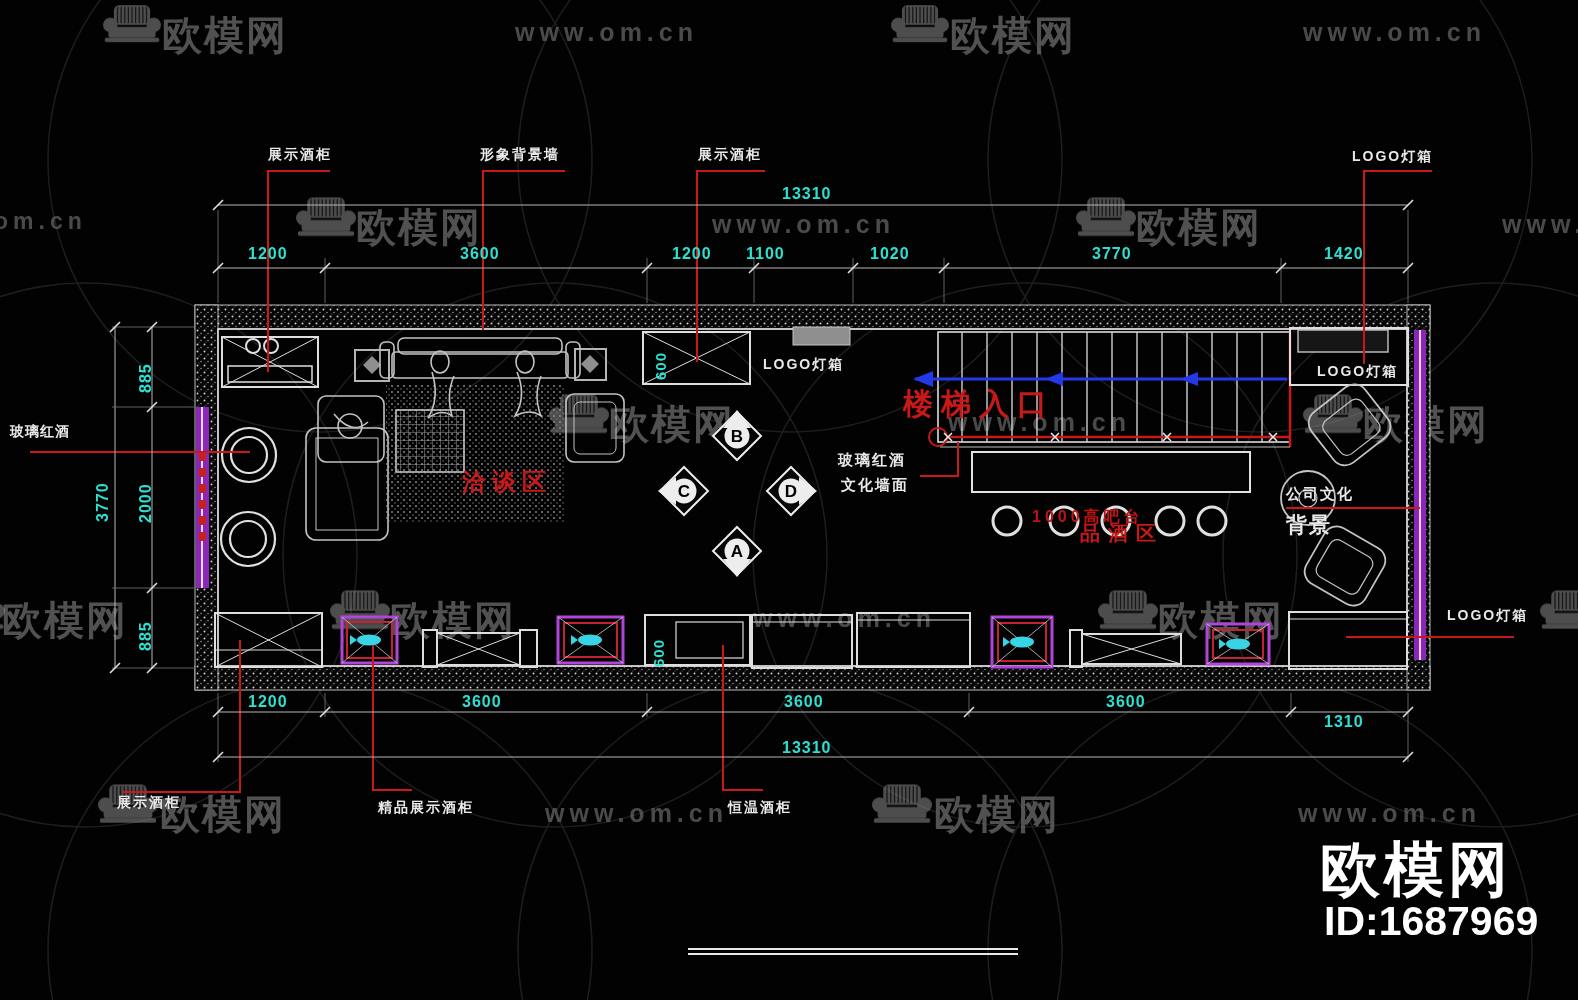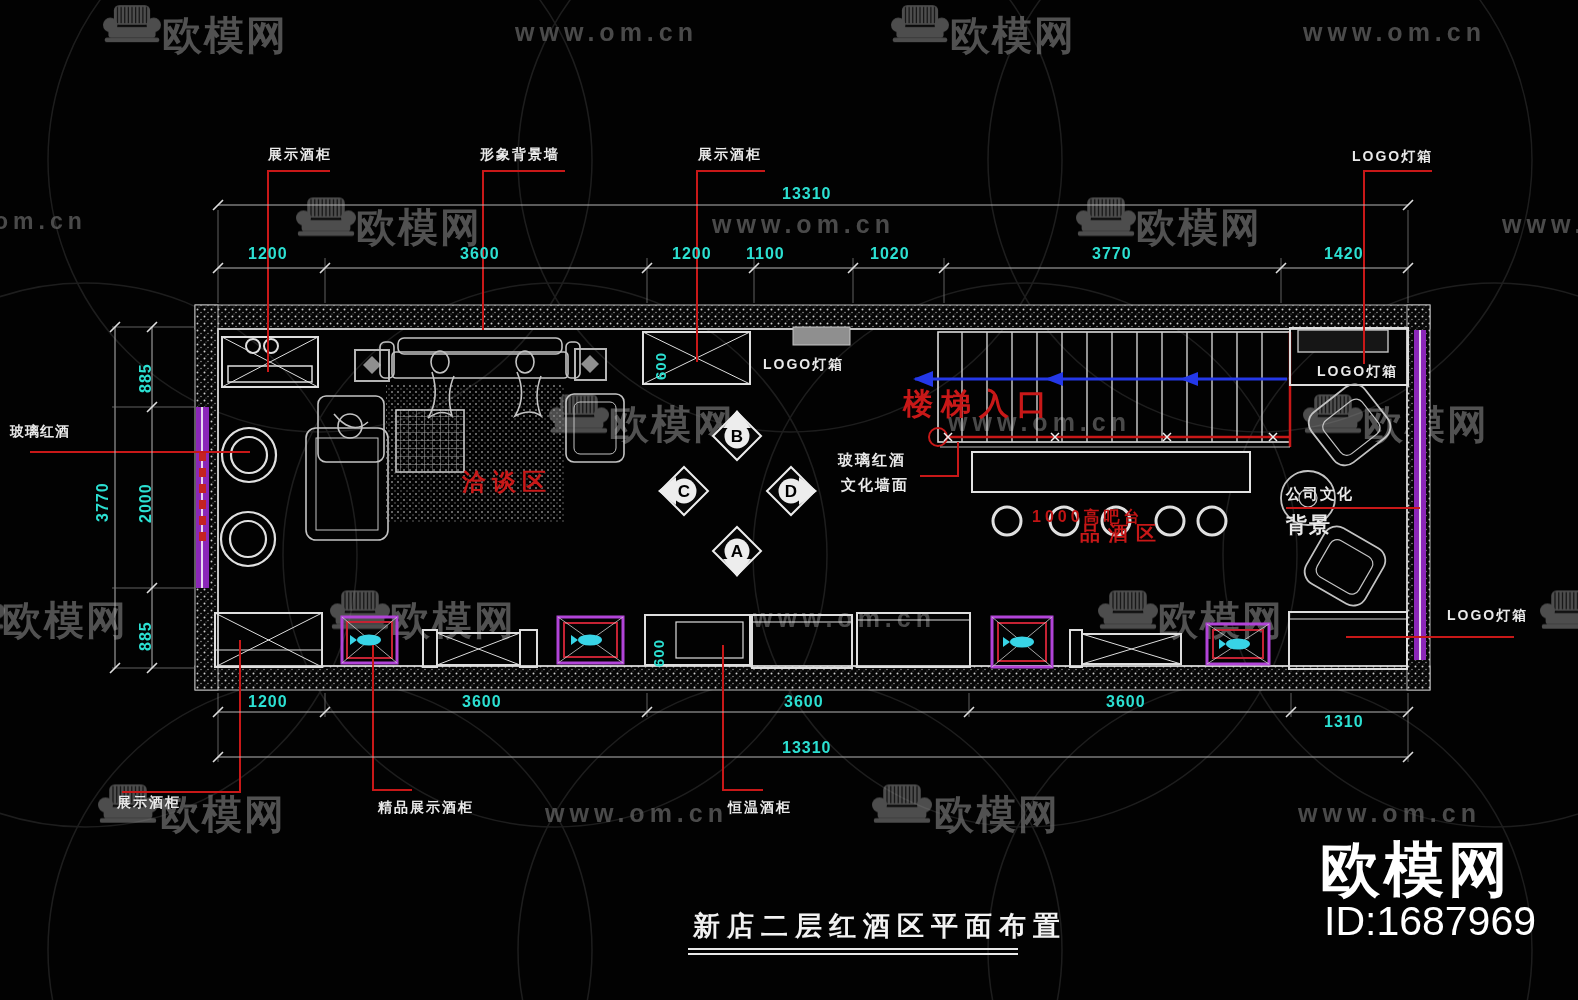--- a/index.html
+++ b/index.html
@@ -8,21 +8,21 @@
   .abs{position:absolute;}
   .lbl{color:#e9e9e9;font-size:14px;font-weight:bold;letter-spacing:2px;white-space:nowrap;z-index:30;}
   .dim{color:#2ce0d2;font-size:16px;font-weight:bold;letter-spacing:1px;white-space:nowrap;z-index:30;}
   .vdim{transform:rotate(-90deg);transform-origin:0 0;}
   .redlbl{color:#c81818;font-weight:bold;white-space:nowrap;z-index:30;}
   .wm-brand{color:#8b8b8b;opacity:.58;font-size:40px;font-weight:bold;letter-spacing:2px;white-space:nowrap;z-index:5;}
   .wm-url{color:#868686;opacity:.55;font-size:25px;font-weight:bold;letter-spacing:5px;white-space:nowrap;z-index:5;}
   .title-txt{color:#f2f2f2;font-size:27px;font-weight:bold;letter-spacing:7px;white-space:nowrap;z-index:40;}
   .title-rule{border-top:2px solid #e8e8e8;border-bottom:2px solid #e8e8e8;height:3px;z-index:40;}
   .logo-big{color:#fff;font-size:60px;font-weight:bold;letter-spacing:4px;z-index:50;white-space:nowrap;}
-  .logo-id{color:#fff;font-size:41px;font-weight:normal;z-index:50;white-space:nowrap;}
+  .logo-id{color:#fff;font-size:41px;font-weight:bold;z-index:50;white-space:nowrap;}
   svg text{font-family:"Liberation Sans",sans-serif;}
 </style>
 </head>
 <body>
 
 <div id="canvas">
 
   <svg class="abs" style="left:0;top:0;z-index:10" width="1578" height="1000" viewBox="0 0 1578 1000">
     <defs>
       <pattern id="hatch" width="7" height="7" patternUnits="userSpaceOnUse">
@@ -376,19 +376,18 @@
   <div class="abs dim vdim" style="left:652px;top:380px;font-size:15px;">600</div>
   <div class="abs dim vdim" style="left:650px;top:667px;font-size:15px;">600</div>
 
   <div class="abs dim" style="left:248px;top:693px;">1200</div>
   <div class="abs dim" style="left:462px;top:693px;">3600</div>
   <div class="abs dim" style="left:784px;top:693px;">3600</div>
   <div class="abs dim" style="left:1106px;top:693px;">3600</div>
   <div class="abs dim" style="left:1324px;top:693px;margin-top:20px;">1310</div>
   <div class="abs dim" style="left:782px;top:739px;">13310</div>
 
-  <div class="abs title-txt" style="left:693px;top:908px;">新店二层红酒区平面布置</div>
   <div class="abs title-rule" style="left:688px;top:948px;width:330px;"></div>
 
   <div class="abs logo-big" style="left:1320px;top:830px;">欧模网</div>
   <div class="abs logo-id" style="left:1324px;top:898px;">ID:1687969</div>
 
 </div>
 
 </body></html>

